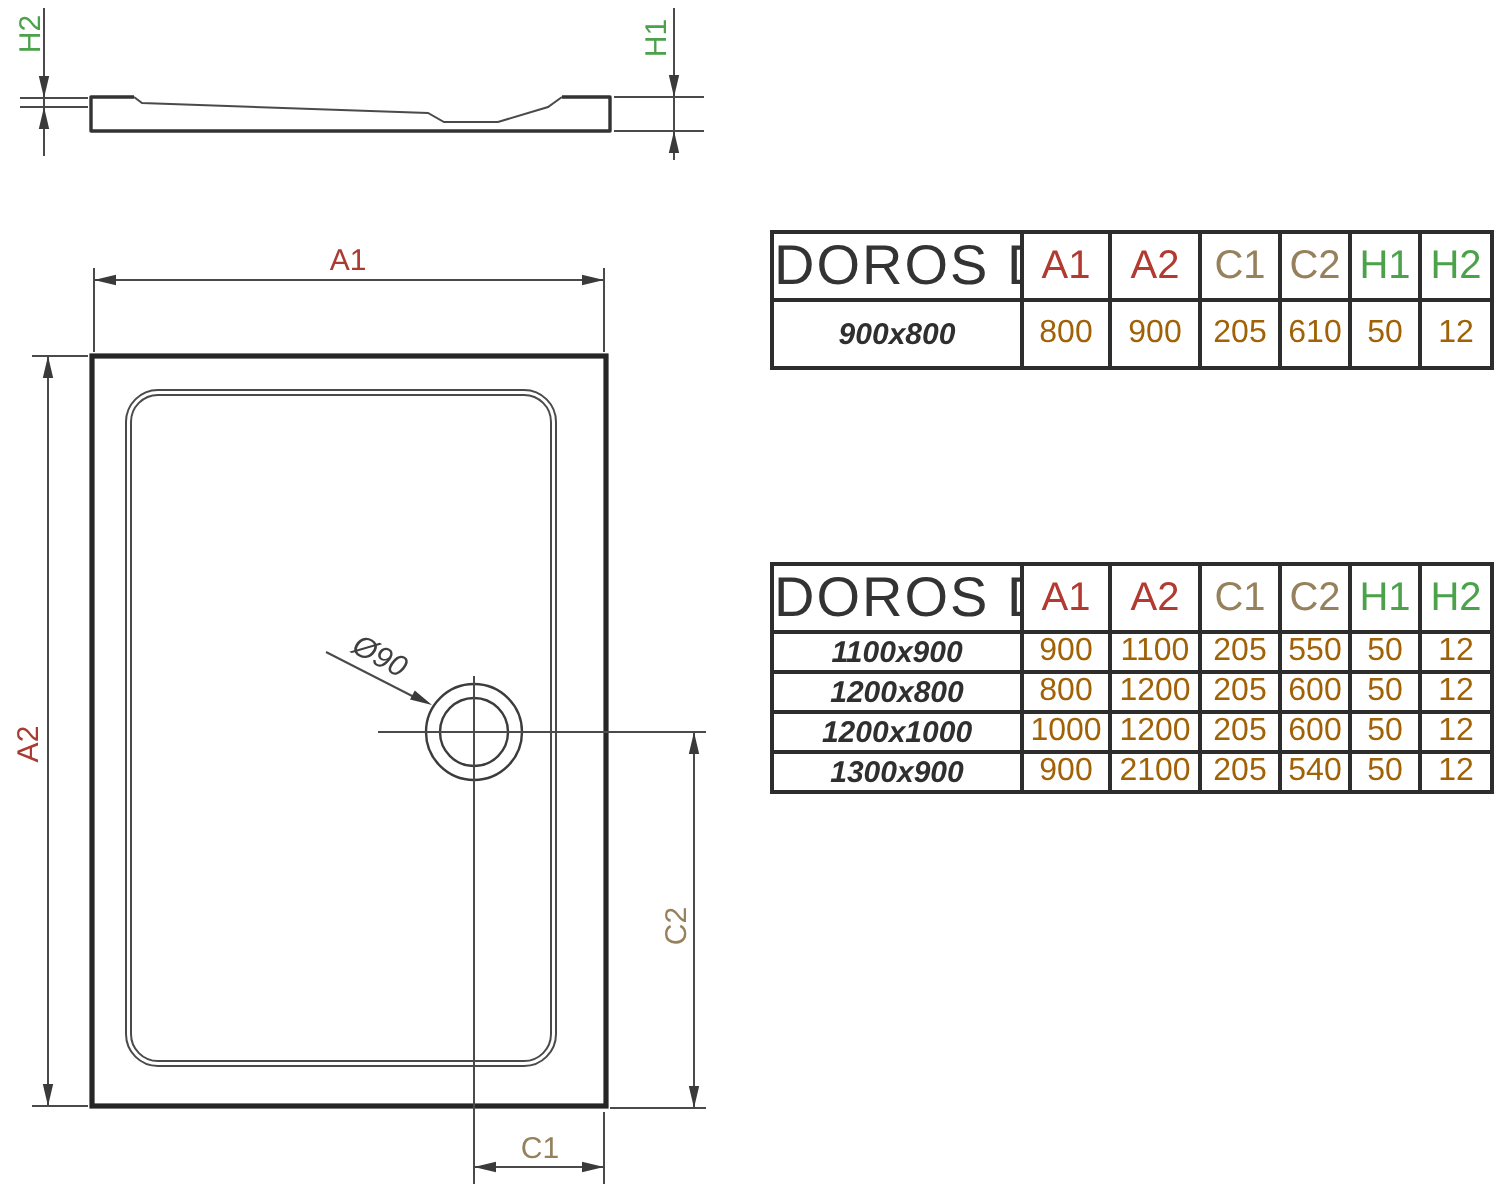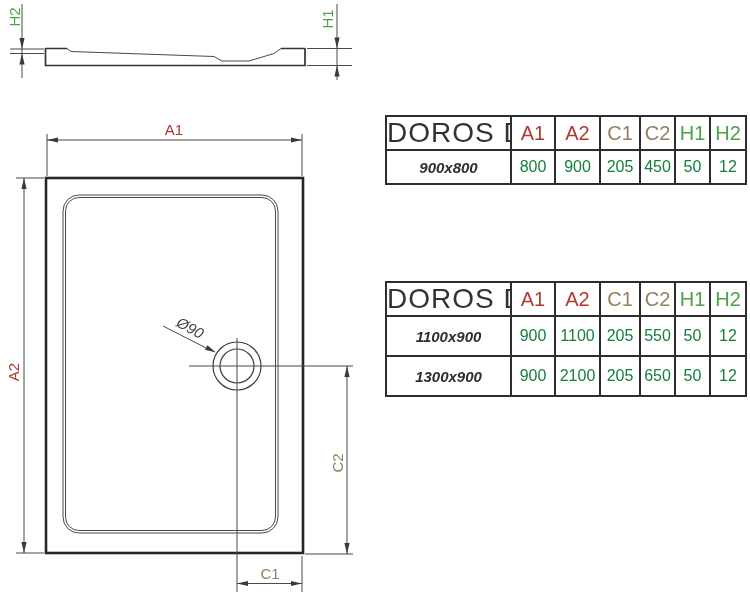--- a/index.html
+++ b/index.html
@@ -18,25 +18,25 @@
     padding:0;overflow:hidden;white-space:nowrap;
   }
   .t1{left:385px;top:115px;width:360px;}
   .t2{left:385px;top:281px;width:360px;}
   .t-title{font-size:28px;font-weight:400;color:#333;letter-spacing:1px;}
   .col-head{font-size:20px;font-weight:400;}
   .col-a{color:#b23a30;}
   .col-c{color:#96815c;}
   .col-h{color:#4ba24b;}
   .size-cell{font-size:15px;font-weight:bold;font-style:italic;color:#2f2f2f;}
-  .val-cell{font-size:16px;color:#15803d;}
+  .val-cell{font-size:16px;color:#a16207;}
   .t1 .hdr-row{height:33px;}
   .t1 .data-row{height:34px;}
   .t2 .hdr-row{height:31px;}
-  .t2 .data-row{height:40px;margin-left:19px;}
+  .t2 .data-row{height:20px;margin-left:19px;}
 
   
   .thin{stroke:#4a4a4a;stroke-width:1;fill:none;}
   .med{stroke:#3c3c3c;stroke-width:1.2;fill:none;}
   .thick{stroke:#262626;stroke-width:2.6;fill:none;}
   .profile-outer{stroke:#333;stroke-width:1.7;fill:none;stroke-linejoin:round;}
   .arrow{fill:#3a3a3a;stroke:none;}
   .lbl{font-size:15px;}
   .lbl-a{fill:#ab3a31;}
   .lbl-c{fill:#96815c;}
@@ -146,21 +146,21 @@
         <th class="col-head col-c">C1</th>
         <th class="col-head col-c">C2</th>
         <th class="col-head col-h">H1</th>
         <th class="col-head col-h">H2</th>
       </tr>
       <tr class="data-row">
         <td class="size-cell">900x800</td>
         <td class="val-cell">800</td>
         <td class="val-cell">900</td>
         <td class="val-cell">205</td>
-        <td class="val-cell">450</td>
+        <td class="val-cell">610</td>
         <td class="val-cell">50</td>
         <td class="val-cell">12</td>
       </tr>
     </tbody>
   </table>
 
   <table class="spec-table t2">
     <colgroup>
       <col style="width:125px">
         <col style="width:44px">
@@ -183,24 +183,42 @@
       <tr class="data-row">
         <td class="size-cell">1100x900</td>
         <td class="val-cell">900</td>
         <td class="val-cell">1100</td>
         <td class="val-cell">205</td>
         <td class="val-cell">550</td>
         <td class="val-cell">50</td>
         <td class="val-cell">12</td>
       </tr>
       <tr class="data-row">
+        <td class="size-cell">1200x800</td>
+        <td class="val-cell">800</td>
+        <td class="val-cell">1200</td>
+        <td class="val-cell">205</td>
+        <td class="val-cell">600</td>
+        <td class="val-cell">50</td>
+        <td class="val-cell">12</td>
+      </tr>
+      <tr class="data-row">
+        <td class="size-cell">1200x1000</td>
+        <td class="val-cell">1000</td>
+        <td class="val-cell">1200</td>
+        <td class="val-cell">205</td>
+        <td class="val-cell">600</td>
+        <td class="val-cell">50</td>
+        <td class="val-cell">12</td>
+      </tr>
+      <tr class="data-row">
         <td class="size-cell">1300x900</td>
         <td class="val-cell">900</td>
         <td class="val-cell">2100</td>
         <td class="val-cell">205</td>
-        <td class="val-cell">650</td>
+        <td class="val-cell">540</td>
         <td class="val-cell">50</td>
         <td class="val-cell">12</td>
       </tr>
     </tbody>
   </table>
 
 </div>
 
 </body></html>

